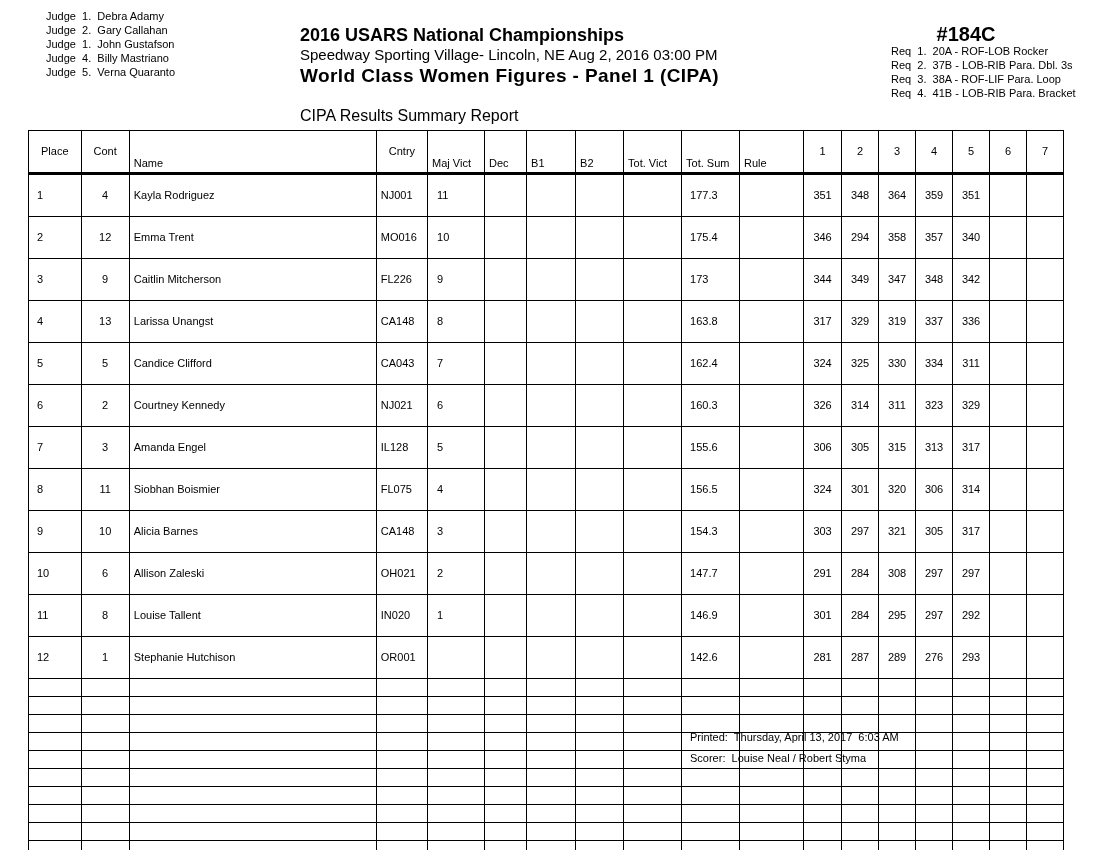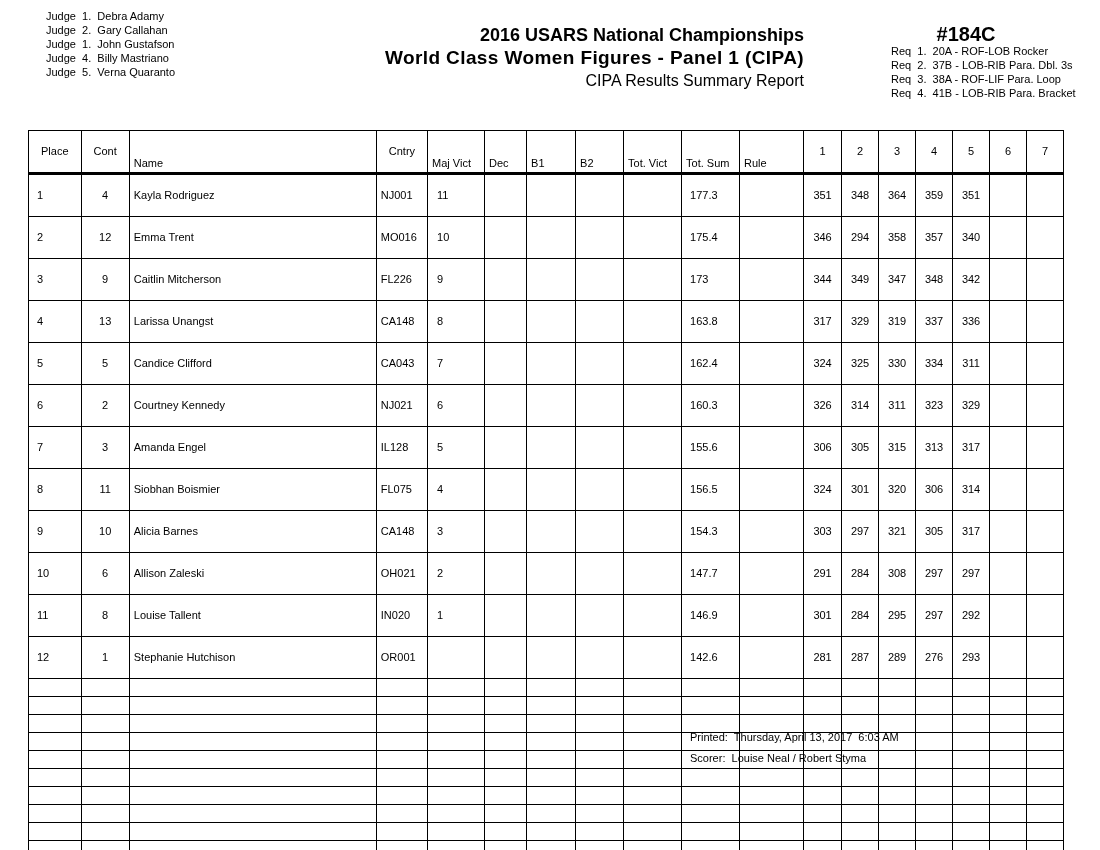--- a/index.html
+++ b/index.html
@@ -1,24 +1,24 @@
 <!DOCTYPE html>
 <html><head>
 <meta charset="utf-8">
 <style>
   html, body { margin:0; padding:0; background:#ffffff; }
   body { width:1100px; height:850px; position:relative; overflow:hidden;
          font-family:"Liberation Sans", "DejaVu Sans", sans-serif; color:#000; }
   .judges { position:absolute; left:46px; top:9px; font-size:11px; line-height:14px; }
   .judges div { white-space:pre; }
-  .title-block { position:absolute; left:300px; top:24px; width:504px; text-align:right; }
+  .title-block { position:absolute; left:300px; top:24px; width:504px; text-align:left; }
   .t1 { font-size:18px; font-weight:bold; line-height:22px; }
   .t2 { font-size:15px; line-height:18px; }
   .t3 { font-size:19px; font-weight:bold; line-height:24px; letter-spacing:0.4px; }
-  .t4 { font-size:16px; line-height:20px; margin-top:1px; }
+  .t4 { font-size:16px; line-height:20px; margin-top:18px; }
   .event { position:absolute; left:888px; top:24px; width:210px; }
   .event-num { text-align:center; font-size:20px; font-weight:bold; line-height:20px; padding-right:54px; }
   .reqs { font-size:11px; line-height:14px; margin-left:3px; }
   .reqs div { white-space:pre; }
   table.results { position:absolute; left:28px; top:130px; border-collapse:collapse; table-layout:fixed;
                   font-size:11px; }
   table.results td, table.results th { border:1.5px solid #000; height:17px; padding:0 0 0 4px;
                   font-weight:normal; white-space:nowrap; overflow:hidden; line-height:17px; }
   table.results thead th { border-bottom:3px solid #000; text-align:left; vertical-align:bottom; }
   table.results .c { text-align:center; padding:12px; }
@@ -35,20 +35,21 @@
 <div class="judges">
   <div>Judge  1.  Debra Adamy</div>
   <div>Judge  2.  Gary Callahan</div>
   <div>Judge  1.  John Gustafson</div>
   <div>Judge  4.  Billy Mastriano</div>
   <div>Judge  5.  Verna Quaranto</div>
 </div>
 
 <div class="title-block">
   <div class="t1">2016 USARS National Championships</div>
+  <div class="t2">Speedway Sporting Village- Lincoln, NE  Aug 2, 2016  03:00 PM</div>
   <div class="t3">World Class Women Figures - Panel 1 (CIPA)</div>
   <div class="t4">CIPA Results Summary Report</div>
 </div>
 
 <div class="event">
   <div class="event-num">#184C</div>
   <div class="reqs">
     <div>Req  1.  20A - ROF-LOB Rocker</div>
     <div>Req  2.  37B - LOB-RIB Para. Dbl. 3s</div>
     <div>Req  3.  38A - ROF-LIF Para. Loop</div>

